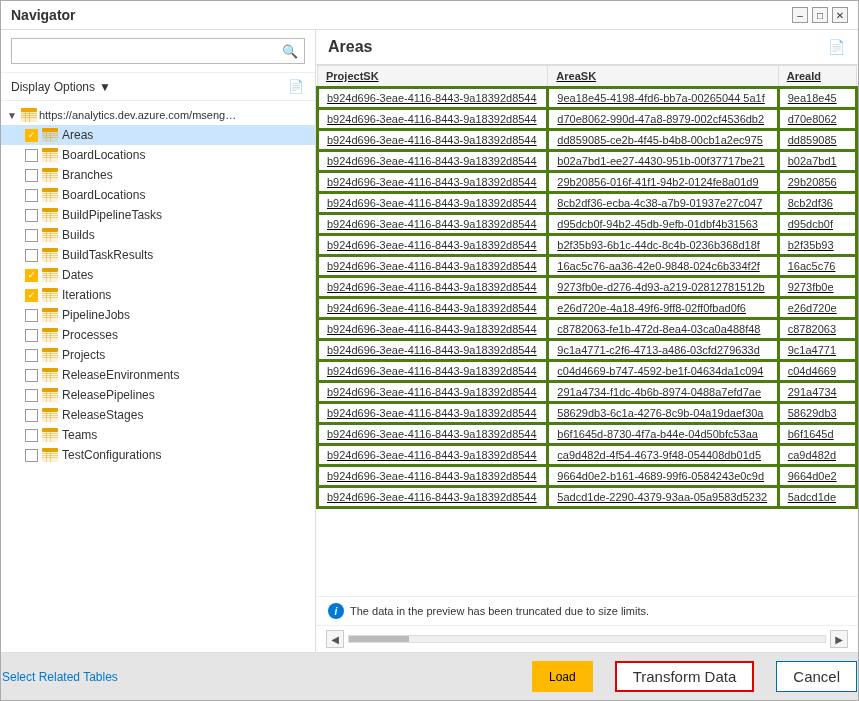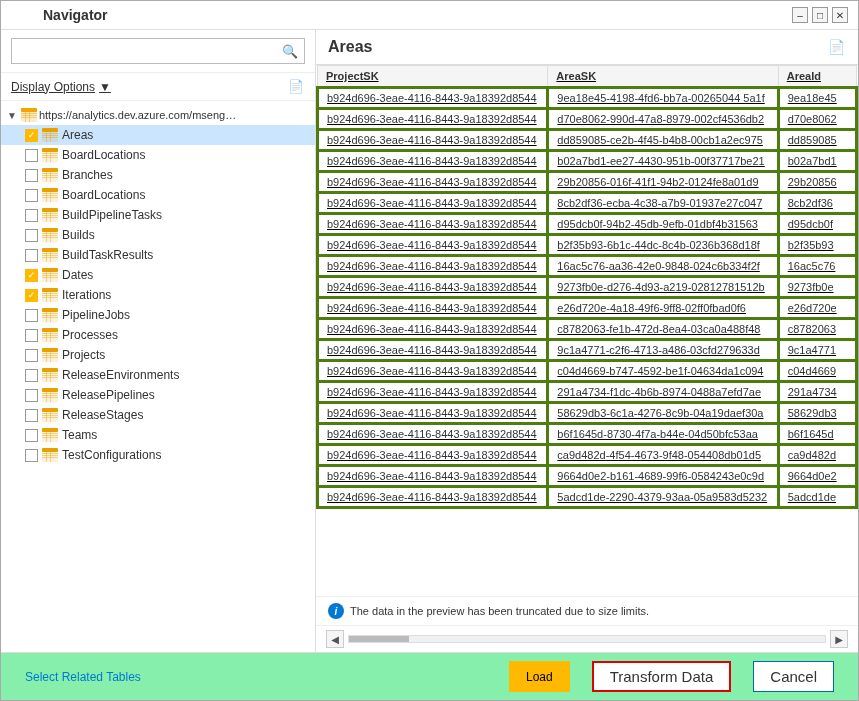--- a/index.html
+++ b/index.html
@@ -22,21 +22,20 @@
       padding: 6px 10px;
       background: #fff;
       border-bottom: 1px solid #ddd;
       flex-shrink: 0;
     }
 
     .title-bar-title {
       font-size: 14px;
       font-weight: 600;
       color: #333;
-      margin-left: 32px;
     }
 
     .title-bar-controls {
       display: flex;
       gap: 4px;
     }
 
     .title-bar-btn {
       width: 16px;
       height: 16px;
@@ -104,21 +103,20 @@
 
     .display-options-btn {
       display: flex;
       align-items: center;
       gap: 4px;
       cursor: pointer;
       background: none;
       border: none;
       font-size: 12px;
       color: #333;
-      text-decoration: underline;
     }
 
     .tree-area {
       flex: 1;
       overflow-y: auto;
       overflow-x: hidden;
       padding: 4px 0;
     }
 
     .tree-root-item {
@@ -305,23 +303,23 @@
       width: 60px;
       height: 100%;
       background: #bbb;
     }
 
     
     .bottom-bar {
       display: flex;
       align-items: center;
       justify-content: space-between;
-      padding: 8px 24px;
+      padding: 8px 1px;
       border-top: 1px solid #ddd;
-      background: #86efac;
+      background: #e5e5e5;
       flex-shrink: 0;
     }
 
     .select-related-btn {
       background: none;
       border: none;
       color: #0078d4;
       cursor: pointer;
       font-size: 12px;
       padding: 4px 0;

